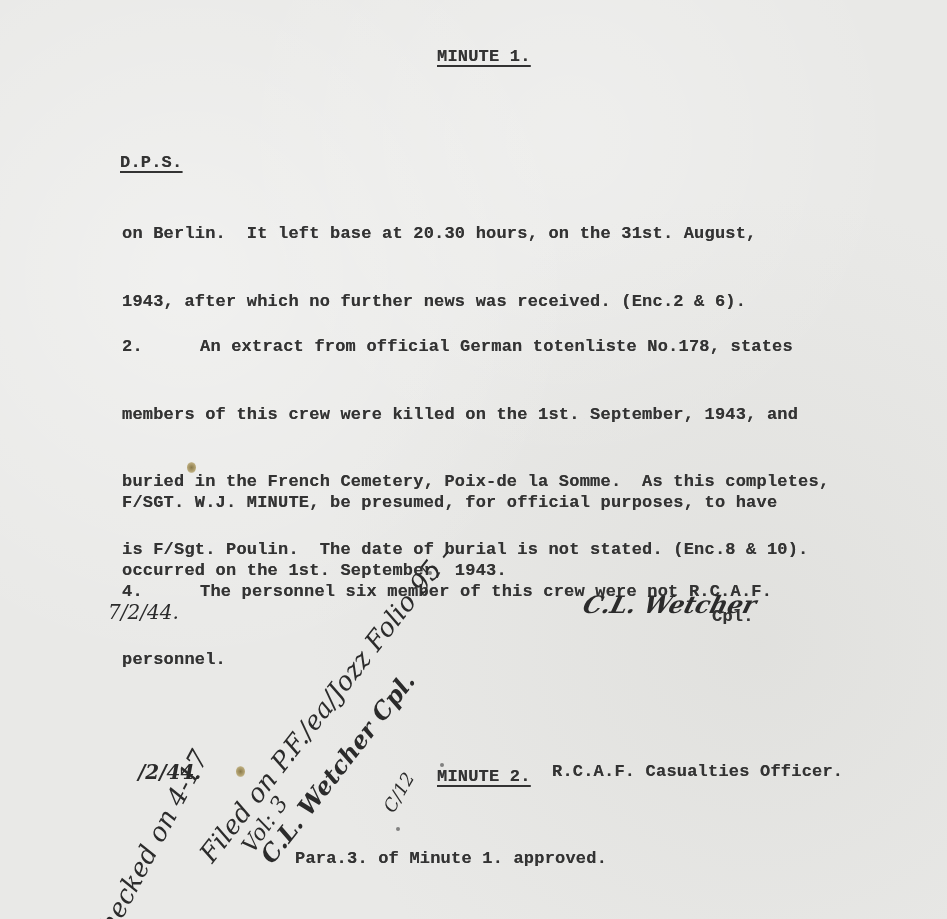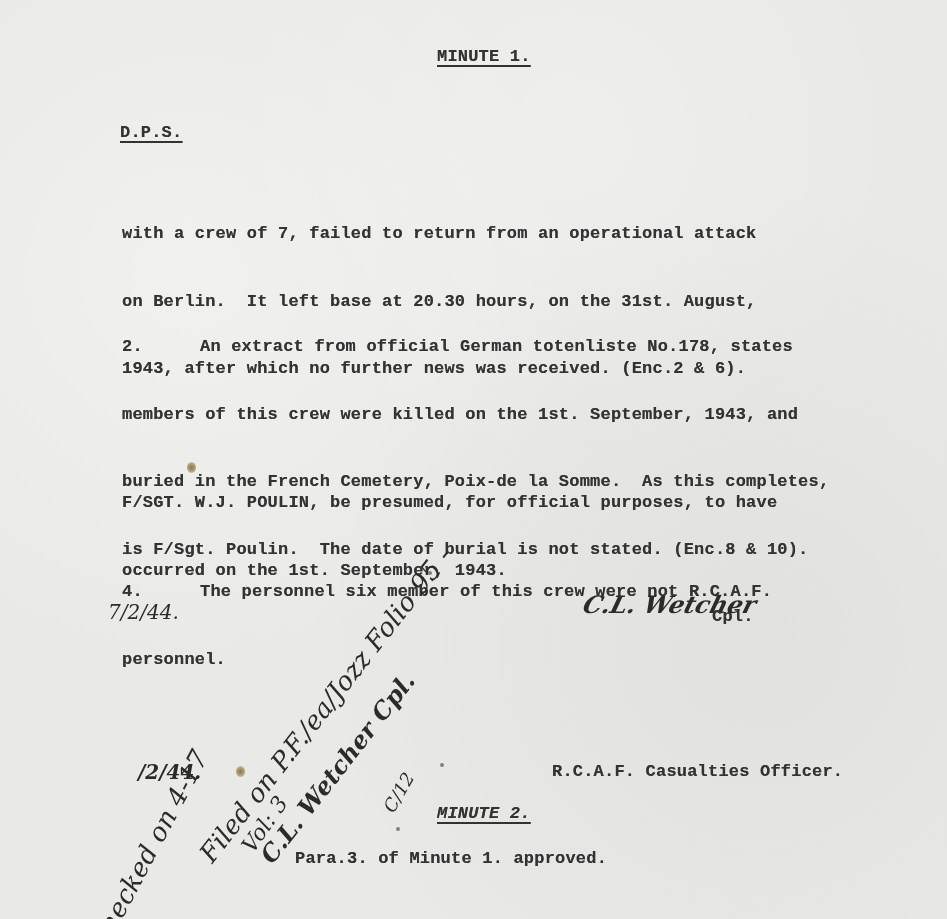--- a/index.html
+++ b/index.html
@@ -26,55 +26,54 @@
   .speck { position:absolute; width:4px; height:4px; border-radius:50%; background:#555; opacity:0.7; }
   .stain { position:absolute; width:9px; height:11px; border-radius:50%; background:radial-gradient(circle,#8a7a4a 0,#b8a878 60%,rgba(0,0,0,0) 100%); }
 </style>
 </head>
 <body>
 
 <div class="page">
 
   <div class="typed heading" style="left:425px; top:46px;">MINUTE 1.</div>
 
-  <div class="typed heading" style="left:108px; top:122px;text-align:right;">D.P.S.</div>
+  <div class="typed heading" style="left:108px; top:152px;text-align:right;">D.P.S.</div>
 
   <div class="typed para" style="top:178px;">
-    <span class="line">with a crew of 7, failed to return from an operational attack</span>
     <span class="line">on Berlin.  It left base at 20.30 hours, on the 31st. August,</span>
     <span class="line">1943, after which no further news was received. (Enc.2 &amp; 6).</span>
   </div>
 
   <div class="typed para" style="top:291px;">
     <span class="line"><span class="num">2.</span><span>An extract from official German totenliste No.178, states</span></span>
     <span class="line">members of this crew were killed on the 1st. September, 1943, and</span>
     <span class="line">buried in the French Cemetery, Poix-de la Somme.  As this completes,</span>
     <span class="line">is F/Sgt. Poulin.  The date of burial is not stated. (Enc.8 &amp; 10).</span>
   </div>
 
   <div class="typed para" style="top:447px;">
-    <span class="line">F/SGT. W.J. POULIN, be presumed, for official purposes, to have</span>
+    <span class="line">F/SGT. W.J. MINUTE, be presumed, for official purposes, to have</span>
     <span class="line">occurred on the 1st. September, 1943.</span>
   </div>
 
   <div class="typed para" style="top:536px;">
     <span class="line"><span class="num">4.</span><span>The personnel six member of this crew were not R.C.A.F.</span></span>
     <span class="line">personnel.</span>
   </div>
 
   <div class="hand" style="left:96px; top:600px; font-size:20px; font-style:italic; font-weight:normal;">7/2/44.</div>
 
   <div class="hand" style="left:568px; top:590px; font-size:24px; font-weight:bold; transform:skewX(-15deg);">C.L. Wetcher</div>
   <div class="typed" style="left:700px; top:606px;">Cpl.</div>
 
   <div class="hand" style="left:126px; top:760px; font-size:20px; font-weight:bold;">/2/44.</div>
 
   <div class="typed" style="left:540px; top:761px;">R.C.A.F. Casualties Officer.</div>
 
-  <div class="typed heading" style="left:425px; top:803px;font-style:italic;">MINUTE 2.</div>
+  <div class="typed heading" style="left:425px; top:766px;">MINUTE 2.</div>
 
   <div class="typed" style="left:283px; top:848px;">Para.3. of Minute 1. approved.</div>
 
   <div class="hand" style="left:205px; top:838px; font-size:26px; transform:rotate(-52deg);">Filed on P.F./ea/Jozz Folio 95 -</div>
   <div class="hand" style="left:245px; top:832px; font-size:22px; transform:rotate(-55deg);">Vol: 3</div>
   <div class="hand" style="left:265px; top:840px; font-size:24px; font-weight:bold; transform:rotate(-52deg);">C.L. Wetcher Cpl.</div>
   <div class="hand" style="left:98px; top:925px; font-size:26px; transform:rotate(-62deg);">Checked on 4-17</div>
   <div class="hand" style="left:385px; top:795px; font-size:18px; transform:rotate(-60deg);">C/12</div>
 
   <div class="speck" style="left:416px; top:571px;"></div>

